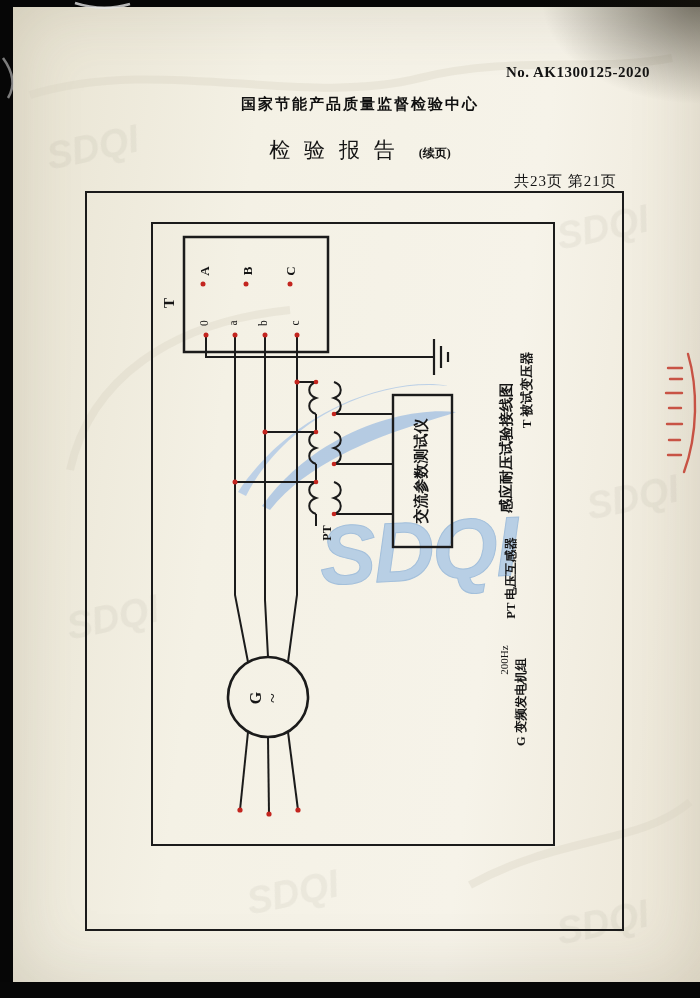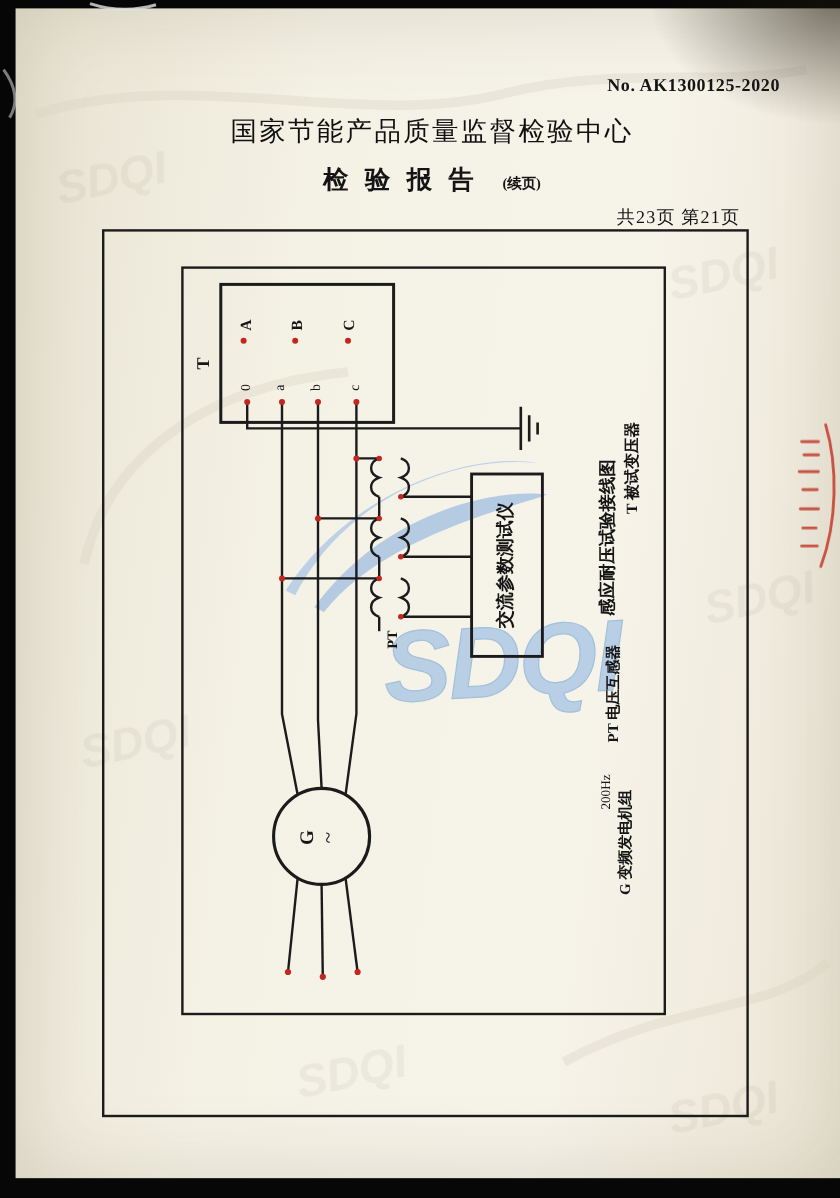--- a/index.html
+++ b/index.html
@@ -15,23 +15,23 @@
     box-shadow:inset 0 0 70px rgba(100,88,60,.18);
   }
   .corner-shade {
     position:absolute; right:0; top:0; width:160px; height:105px;
     background:radial-gradient(ellipse at 100% 0%, rgba(28,24,14,.55), rgba(28,24,14,0) 70%);
   }
   .bottom-band { position:absolute; left:0; bottom:0; width:700px; height:16px; background:#070707; }
   .hdr-no { position:absolute; left:460px; top:64px; width:190px; text-align:right;
             font-weight:bold; font-size:15px; letter-spacing:.5px; }
   .hdr-center { position:absolute; left:140px; top:95px; width:440px; text-align:center;
-            font-family:"Liberation Sans", sans-serif; font-weight:normal; font-size:22px; letter-spacing:2px; color:#101010; }
+            font-family:"Liberation Sans", sans-serif; font-weight:bold; font-size:15px; letter-spacing:2px; color:#101010; }
   .hdr-title-row { position:absolute; left:140px; top:136px; width:440px; text-align:center; }
-  .hdr-title { font-family:"Liberation Sans", sans-serif; font-weight:bold; font-size:21px; letter-spacing:4px; }
+  .hdr-title { font-family:"Liberation Sans", sans-serif; font-weight:normal; font-size:21px; letter-spacing:4px; }
   .hdr-title-note { font-size:12px; font-weight:bold; margin-left:20px; }
   .hdr-page { position:absolute; left:514px; top:172px; width:150px; font-size:15px; letter-spacing:1px; }
   .frame-outer { position:absolute; left:85px; top:191px; width:539px; height:740px; border:2px solid #1b1b1b; }
   .frame-inner { position:absolute; left:151px; top:222px; width:404px; height:624px; border:2px solid #1b1b1b; }
   svg.layer { position:absolute; pointer-events:none; }
   .diagram-svg text { font-family:"Liberation Serif", serif; fill:#151515; }
 </style>
 </head>
 <body>
 

